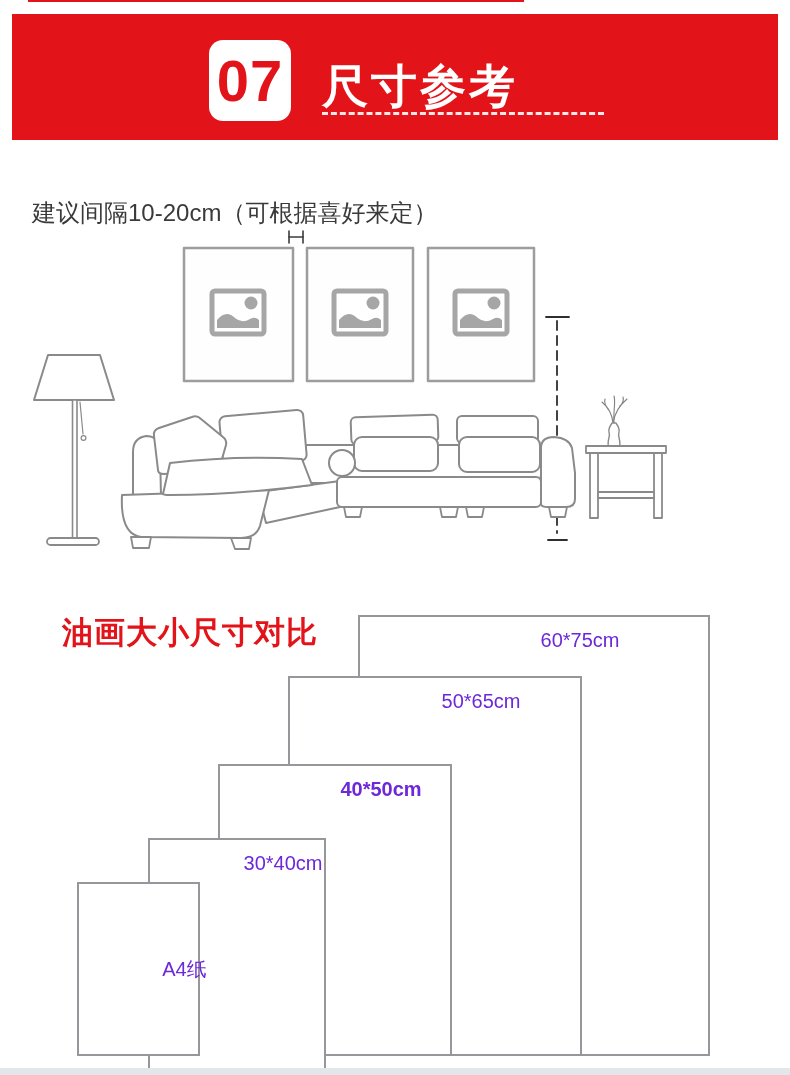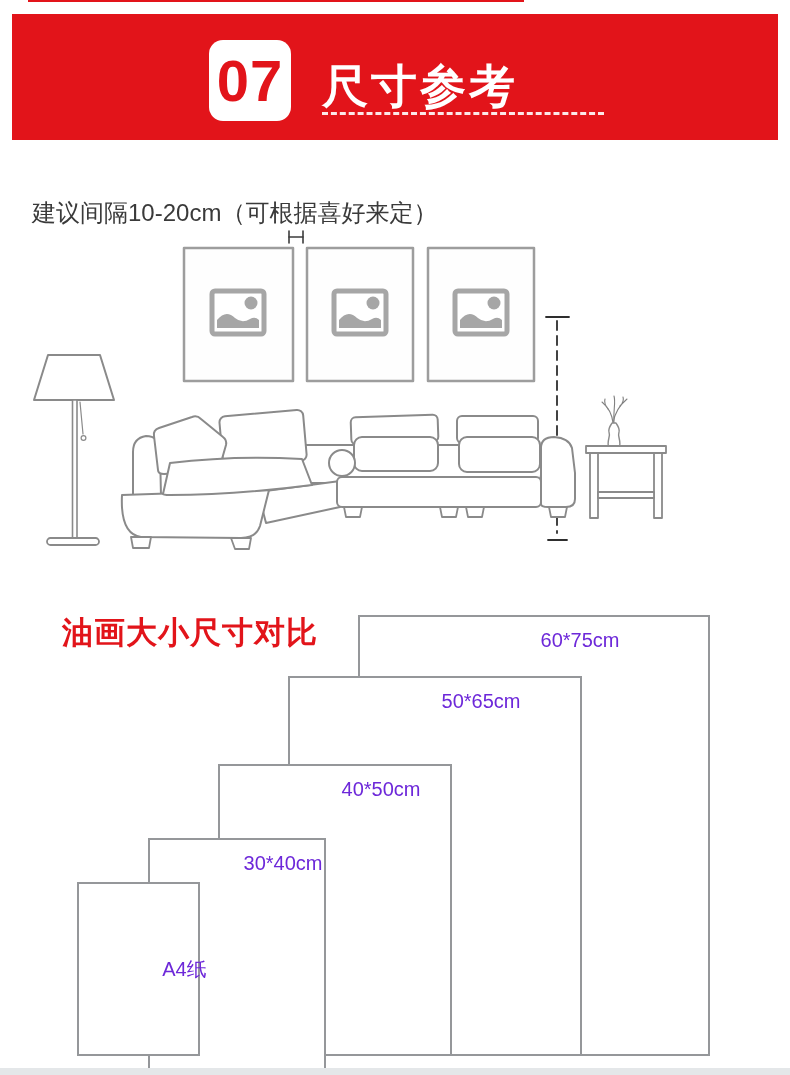--- a/index.html
+++ b/index.html
@@ -33,21 +33,21 @@
     position:absolute;left:62px;top:612px;font-size:31px;font-weight:bold;color:#e2141a;
     letter-spacing:1px;white-space:nowrap;
   }
   .size-rect{position:absolute;background:#ffffff;border:2px solid #95979a;box-sizing:border-box;}
   .size-rect .size-label{
     position:absolute;left:0;top:12px;width:100%;text-align:center;
     font-size:20px;color:#6d28d9;white-space:nowrap;margin-left:46px;
   }
   .rect-60{left:358px;top:615px;width:352px;height:441px;z-index:1;}
   .rect-50{left:288px;top:676px;width:294px;height:380px;z-index:2;}
-  .rect-40{left:218px;top:764px;width:234px;height:292px;z-index:3;}
+  .rect-40{left:218px;top:764px;width:234px;height:292px;z-index:3;font-weight:bold;}
   .rect-30{left:148px;top:838px;width:178px;height:235px;z-index:4;}
   .rect-a4{left:77px;top:882px;width:123px;height:174px;z-index:5;}
   .rect-a4 .size-label{top:50%;transform:translateY(-50%);}
   .bottom-strip{position:absolute;left:0;top:1068px;width:790px;height:7px;background:#e4e7e9;z-index:6;}
 </style>
 </head>
 <body>
 
 <div class="page">
 

